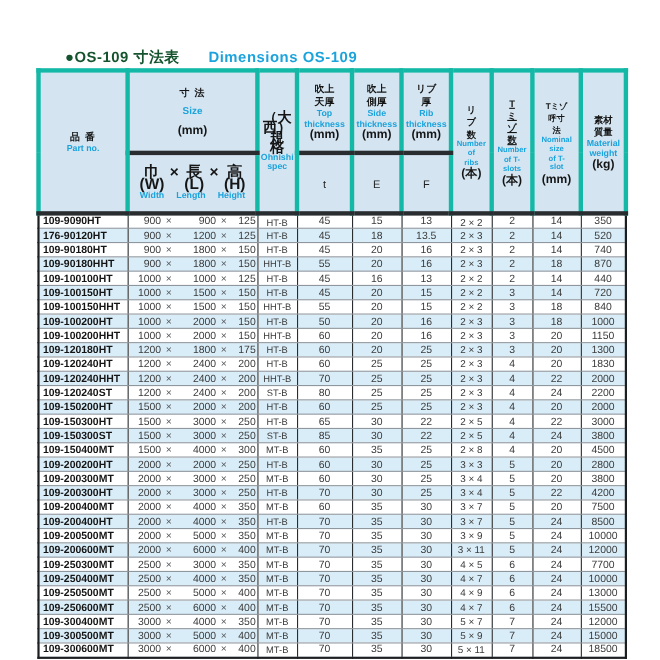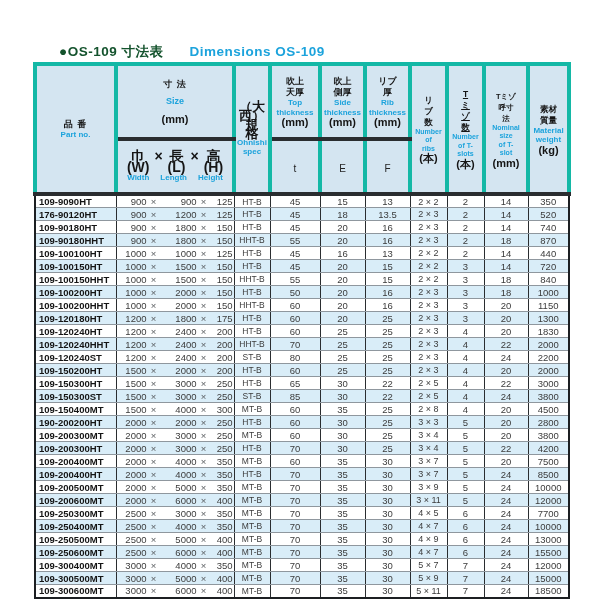--- a/index.html
+++ b/index.html
@@ -388,21 +388,21 @@
       <td>60</td>
       <td>35</td>
       <td>25</td>
       <td class="ribs">2 × 8</td>
       <td>4</td>
       <td>20</td>
       <td>4500</td>
     </tr>
 
     <tr class="alt">
-      <td class="part">190-200200HT</td>
+      <td class="part">109-200200HT</td>
       <td class="size"><span class="sz w">2000</span><span class="sz x">×</span><span class="sz l">2000</span><span class="sz x">×</span><span class="sz h">250</span></td>
       <td class="specv">HT-B</td>
       <td>60</td>
       <td>30</td>
       <td>25</td>
       <td class="ribs">3 × 3</td>
       <td>5</td>
       <td>20</td>
       <td>2800</td>
     </tr>

